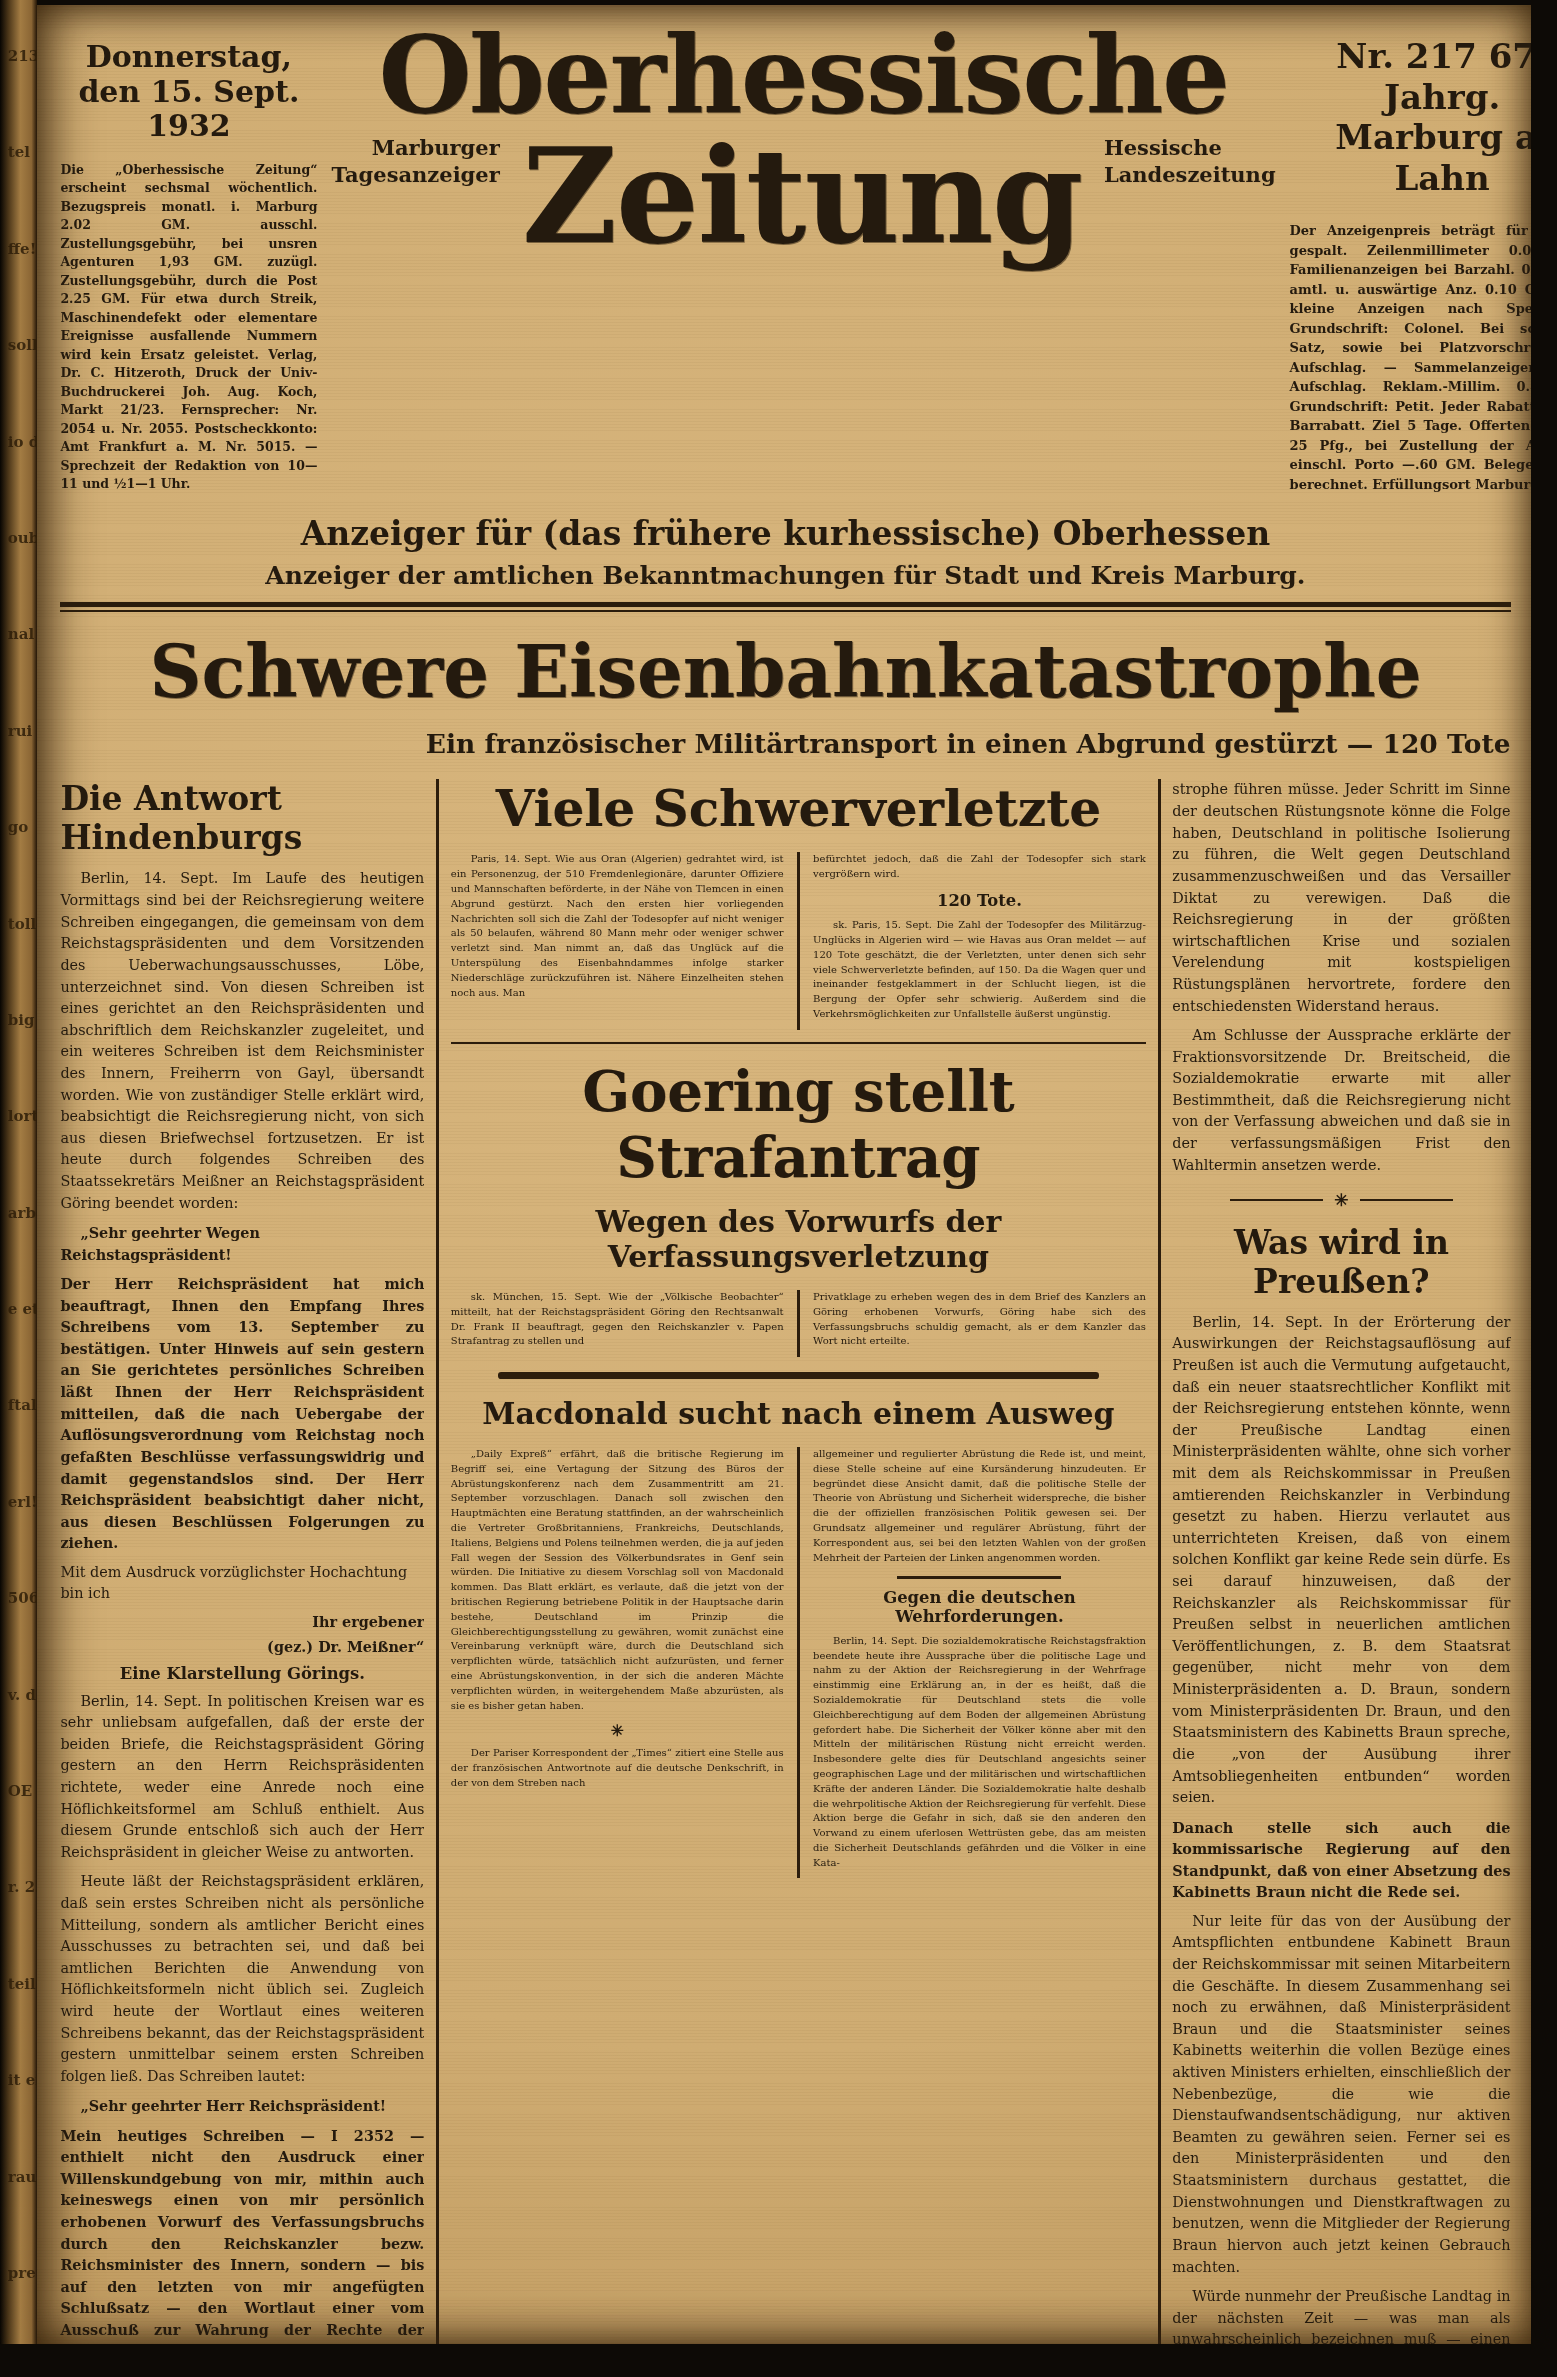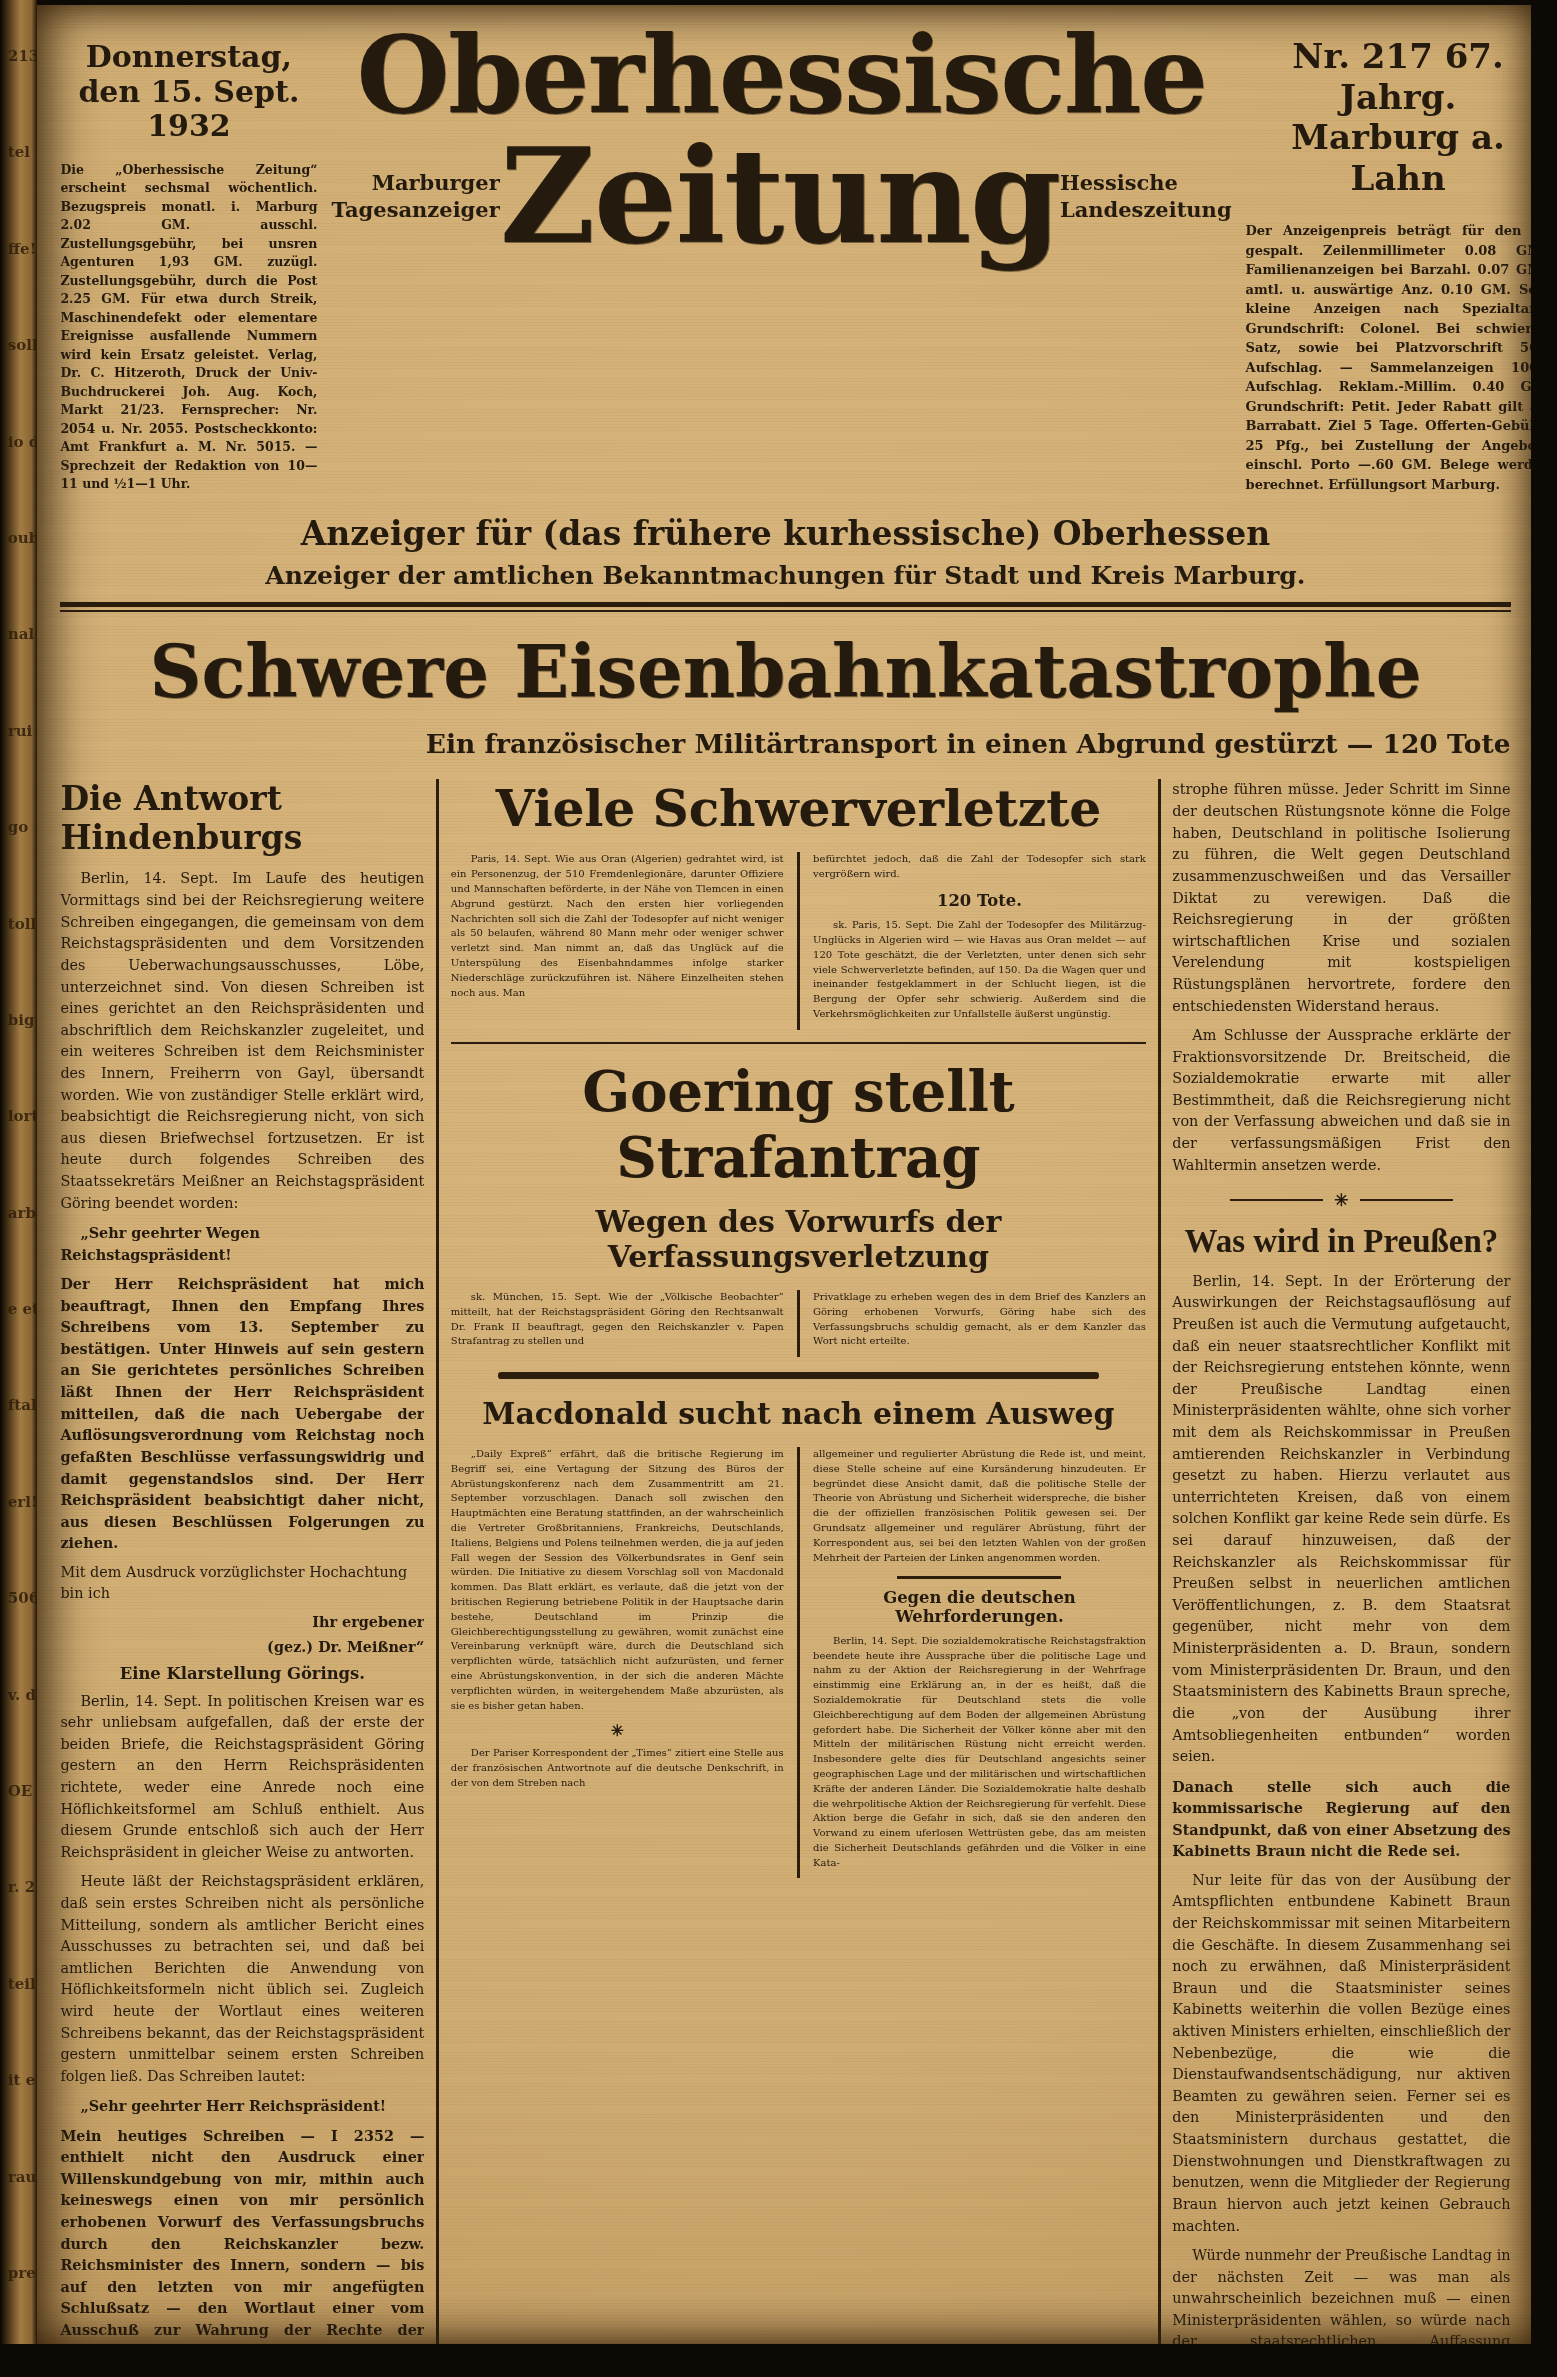--- a/index.html
+++ b/index.html
@@ -30,21 +30,21 @@
   .masthead{display:grid;grid-template-columns:257px 1fr 305px;column-gap:14px;align-items:start;}
   .mh-box{font-size:12.5px;line-height:1.45;font-weight:bold;}
   .dateline{text-align:center;font-size:30px;line-height:1.15;font-weight:bold;margin:20px 0 17px 0;}
   .imprint{font-size:12.5px;line-height:1.48;font-weight:bold;text-align:justify;}
   .issue{vertical-align:top;text-align:center;font-size:34px;line-height:1.2;font-weight:bold;margin:15.6px 0 22px 0;}
   .adterms{font-size:13px;line-height:1.5;font-weight:bold;text-align:justify;}
 
   .mh-center{text-align:center;}
   .np-title1{font-size:107px;line-height:1.02;font-weight:bold;letter-spacing:-1.6px;
     text-shadow:0.8px 0.8px 0 rgba(30,18,4,.5);}
-  .title2-row{display:flex;align-items:center;justify-content:center;margin-top:4.7px;}
+  .title2-row{display:flex;justify-content:center;gap:22px;margin-top:4.7px;}
   .flank{font-size:21px;font-weight:bold;line-height:1.3;white-space:pre-line;}
   .flank.left{text-align:right;}
   .flank.right{text-align:left;}
   .np-title2{font-size:131px;line-height:.95;font-weight:bold;letter-spacing:-1.6px;
     text-shadow:0.8px 0.8px 0 rgba(30,18,4,.5);}
 
   .banner1{text-align:center;font-size:33px;font-weight:bold;margin-top:20px;}
   .banner2{text-align:center;font-size:25px;font-weight:bold;margin-top:7.8px;}
   .rule-double{margin-top:12.5px;border-top:5.5px solid #2a1c0c;border-bottom:2.3px solid #2a1c0c;height:3.1px;}
 
@@ -53,21 +53,21 @@
     text-shadow:0.8px 0.8px 0 rgba(30,18,4,.45);white-space:nowrap;}
   .lead-deck{text-align:right;font-size:26.5px;font-weight:bold;margin-top:14px;}
 
   
   .columns{display:grid;grid-template-columns:364px 3.1px 695px 3.1px 1fr;column-gap:11.7px;
     margin-top:20px;height:1635px;overflow:hidden;}
   .vrule{background:#2c1d0c;width:3.1px;}
   .col{overflow:hidden;}
 
   .art-title{font-size:33px;font-weight:bold;margin:0 0 11px 0;}
-  .art-title.center{text-align:center;font-family:Liberation Serif, serif;}
+  .art-title.center{text-align:center;}
   .big-title{font-size:50px;font-weight:bold;text-align:center;margin:0 0 14px 0;
     text-shadow:0.4px 0.4px 0 rgba(30,18,4,.4);}
   .bigger-title{font-size:56px;}
   .art-sub{font-size:30px;font-weight:bold;text-align:center;margin:0 0 15.6px 0;}
   p.body{font-size:14.4px;line-height:1.5;margin:0 0 7.8px 0;text-indent:20px;}
   .mid p.body{font-size:10px;line-height:1.48;}
   p.noindent{text-indent:0;}
   .subhead{font-size:16.4px;font-weight:bold;text-align:center;margin:9.3px 0 7.8px 0;}
   .salute{font-weight:bold;text-indent:0;}
   .sig-right{text-align:right;font-weight:bold;margin:1.6px 0 7.8px 0;font-size:14.4px;}

